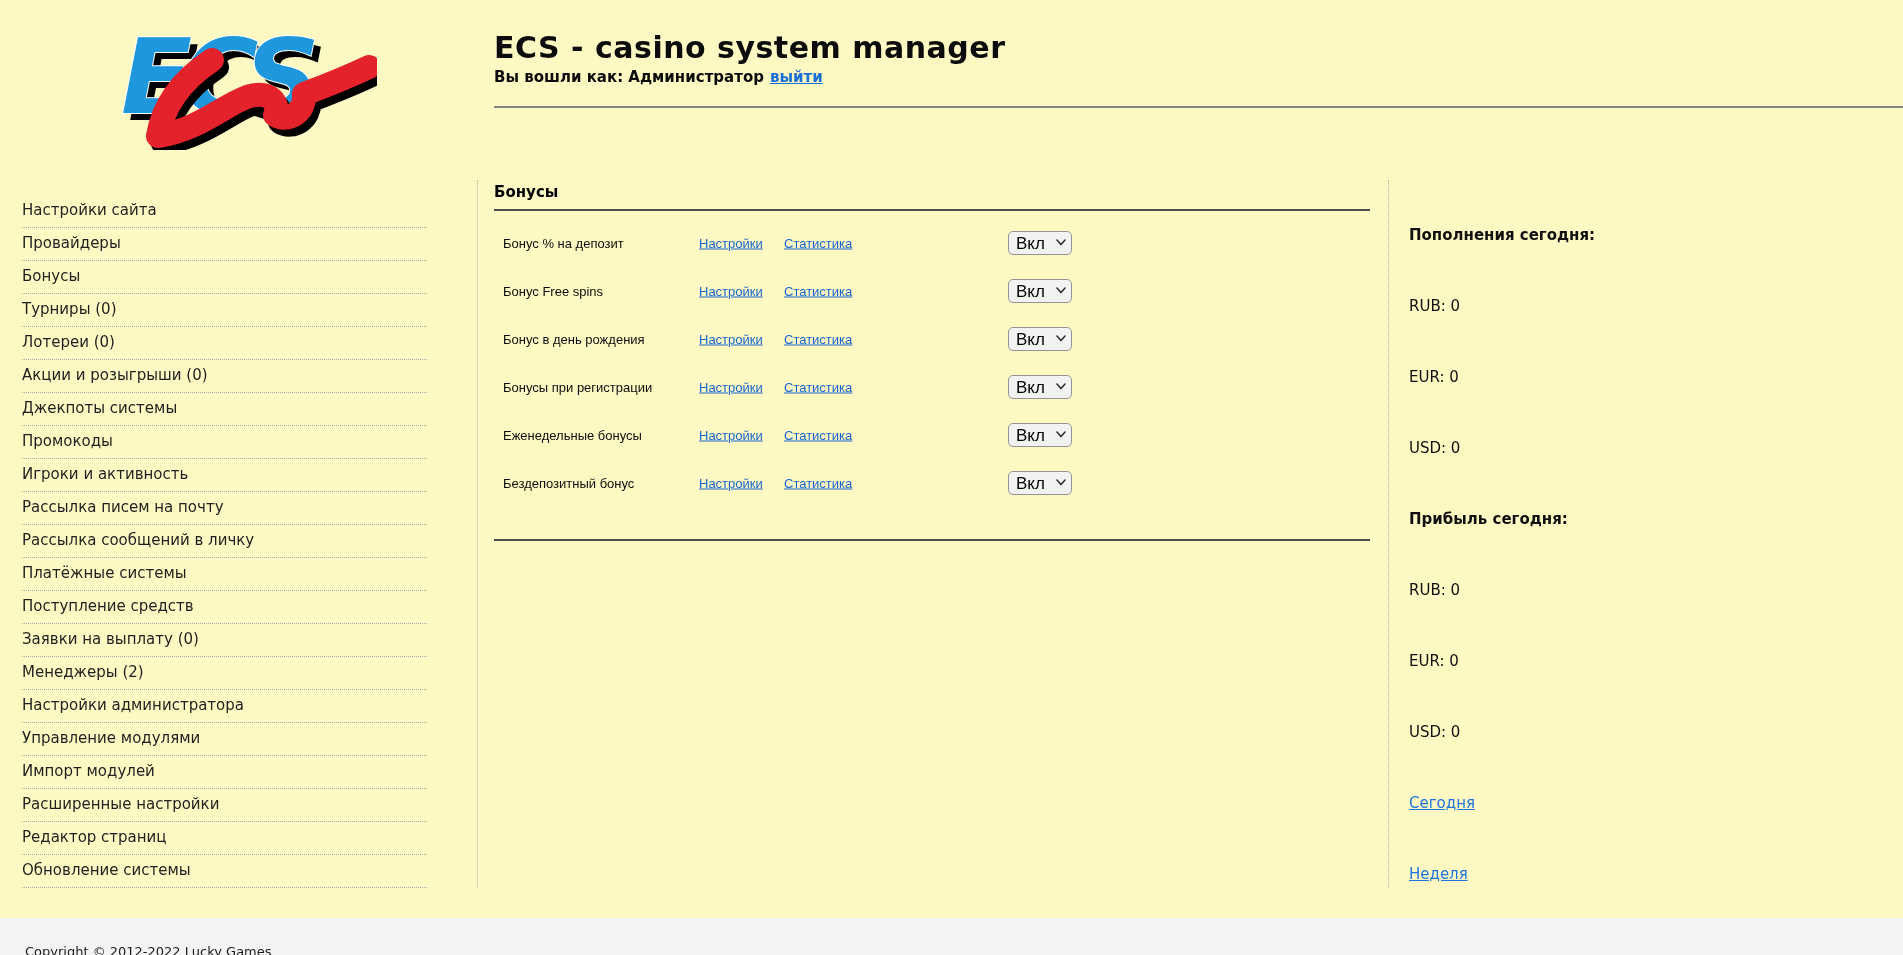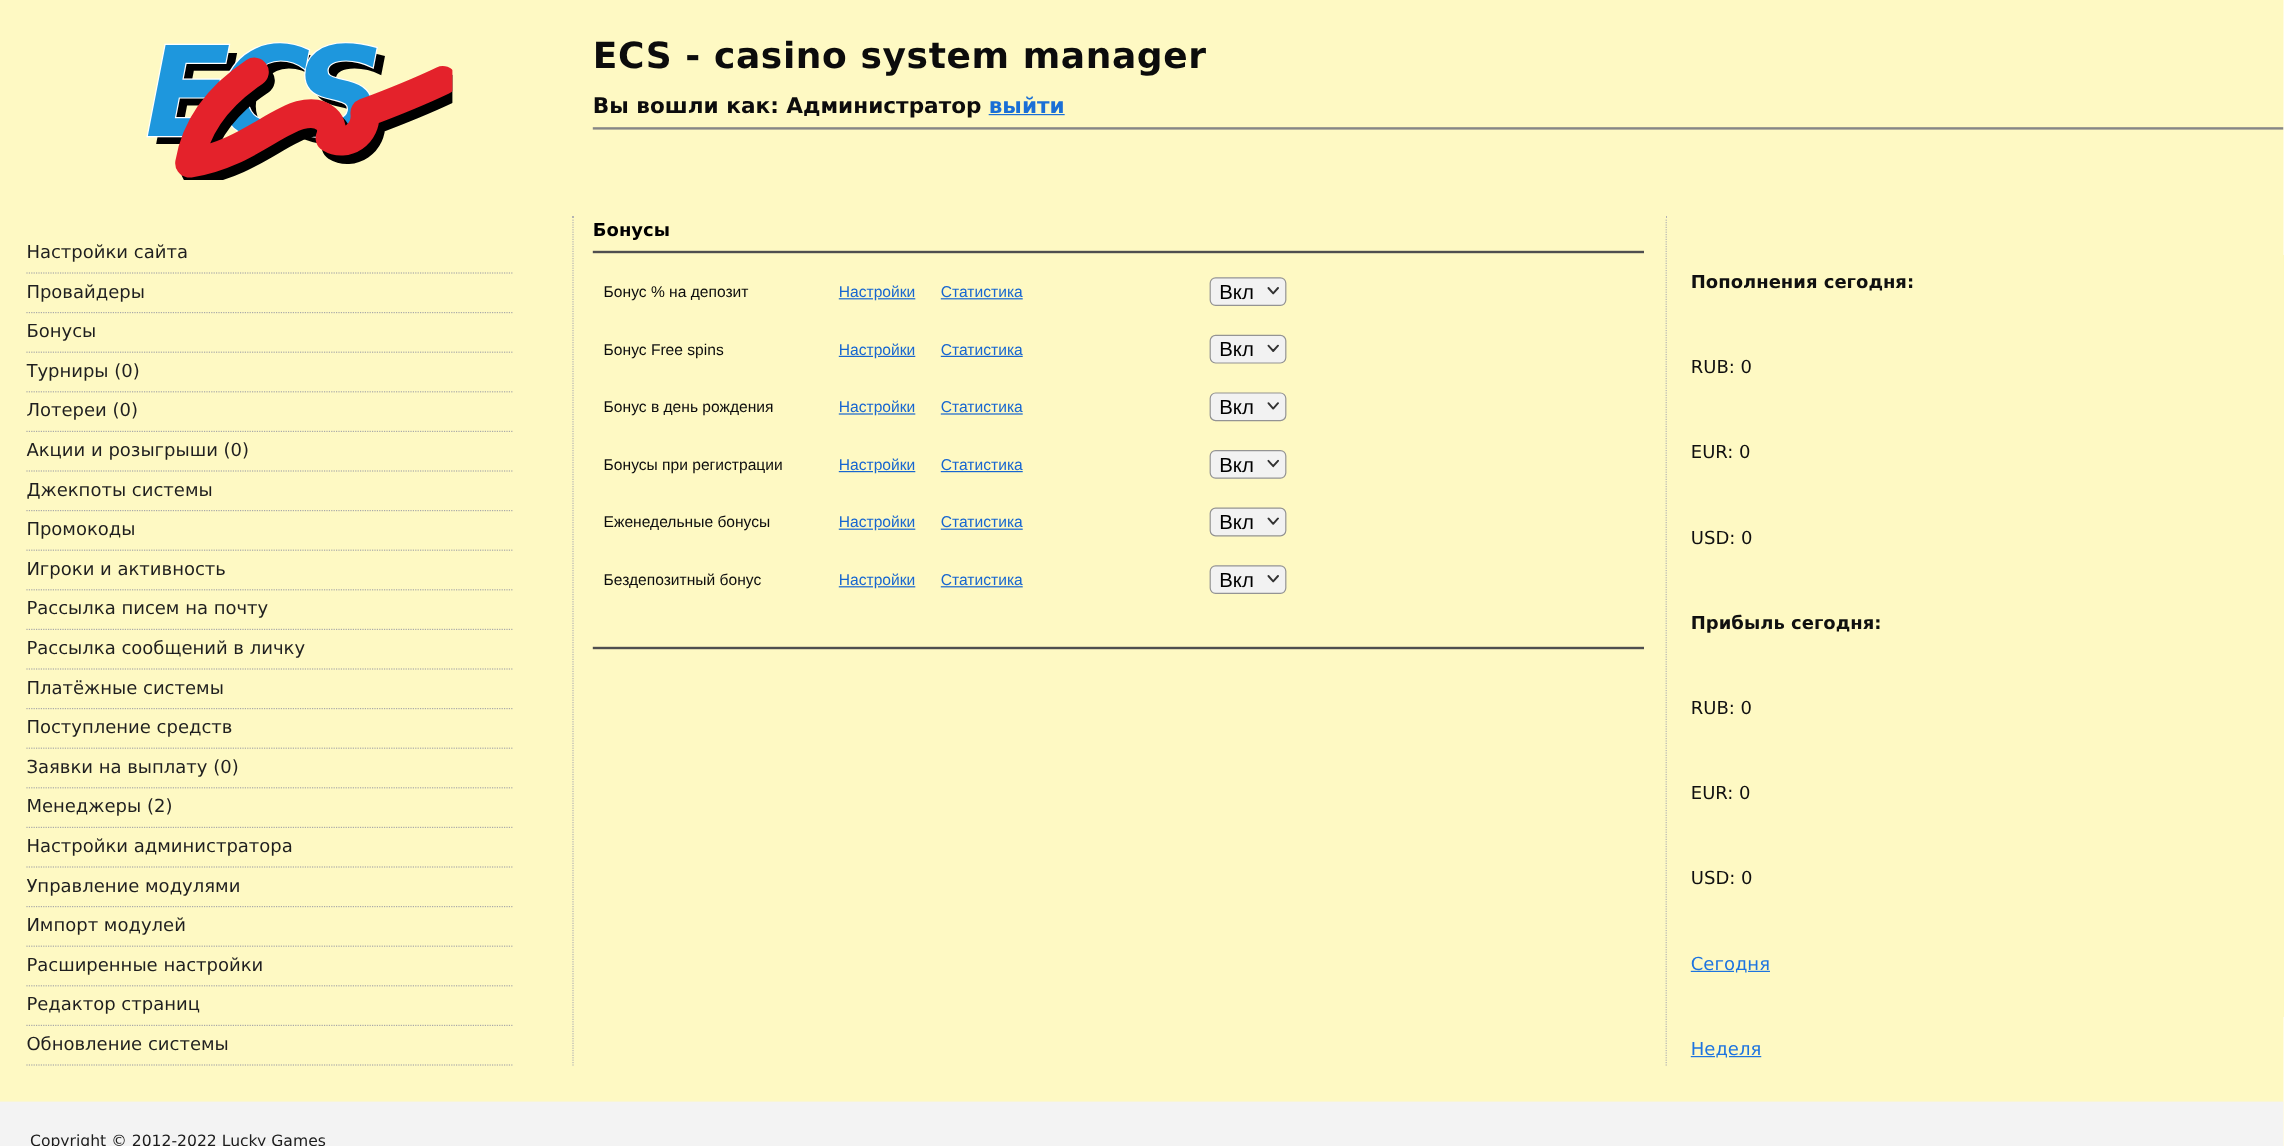--- a/index.html
+++ b/index.html
@@ -3,21 +3,21 @@
 <meta charset="utf-8">
 <style>
   * { margin:0; padding:0; box-sizing:border-box; }
   html,body { background:#fff; }
   body { font-family:"DejaVu Sans",sans-serif; }
   .page { position:relative; width:1903px; height:955px; overflow:hidden; background:#fef9c3; }
 
   
   .logo { position:absolute; left:112px; top:8px; width:265px; height:142px; }
   .app-title { position:absolute; left:494px; top:30px; font-size:30px; font-weight:bold; color:#0c0c0c; letter-spacing:0.5px; white-space:nowrap; }
-  .login-line { position:absolute; left:494px; top:78px; font-size:18px; font-weight:bold; color:#0c0c0c; white-space:nowrap; }
+  .login-line { position:absolute; left:494px; top:68px; font-size:15px; font-weight:bold; color:#0c0c0c; white-space:nowrap; }
   .login-line a { color:#1a6fd6; text-decoration:underline; margin-left:6px; }
   .header-rule { position:absolute; left:494px; right:0; top:106px; border-top:2px solid #868686; }
 
   
   .sidebar { position:absolute; left:22px; top:195px; width:405px; }
   .sidebar a { display:block; height:33px; padding-top:7px; font-size:15px; line-height:17px;
                color:#1f1f1f; text-decoration:none; border-bottom:1px dotted #a8a8a8; white-space:nowrap; overflow:hidden; }
 
   
   .vsep { position:absolute; top:180px; height:708px; width:0; border-left:1px dotted #b3b3b3; }

